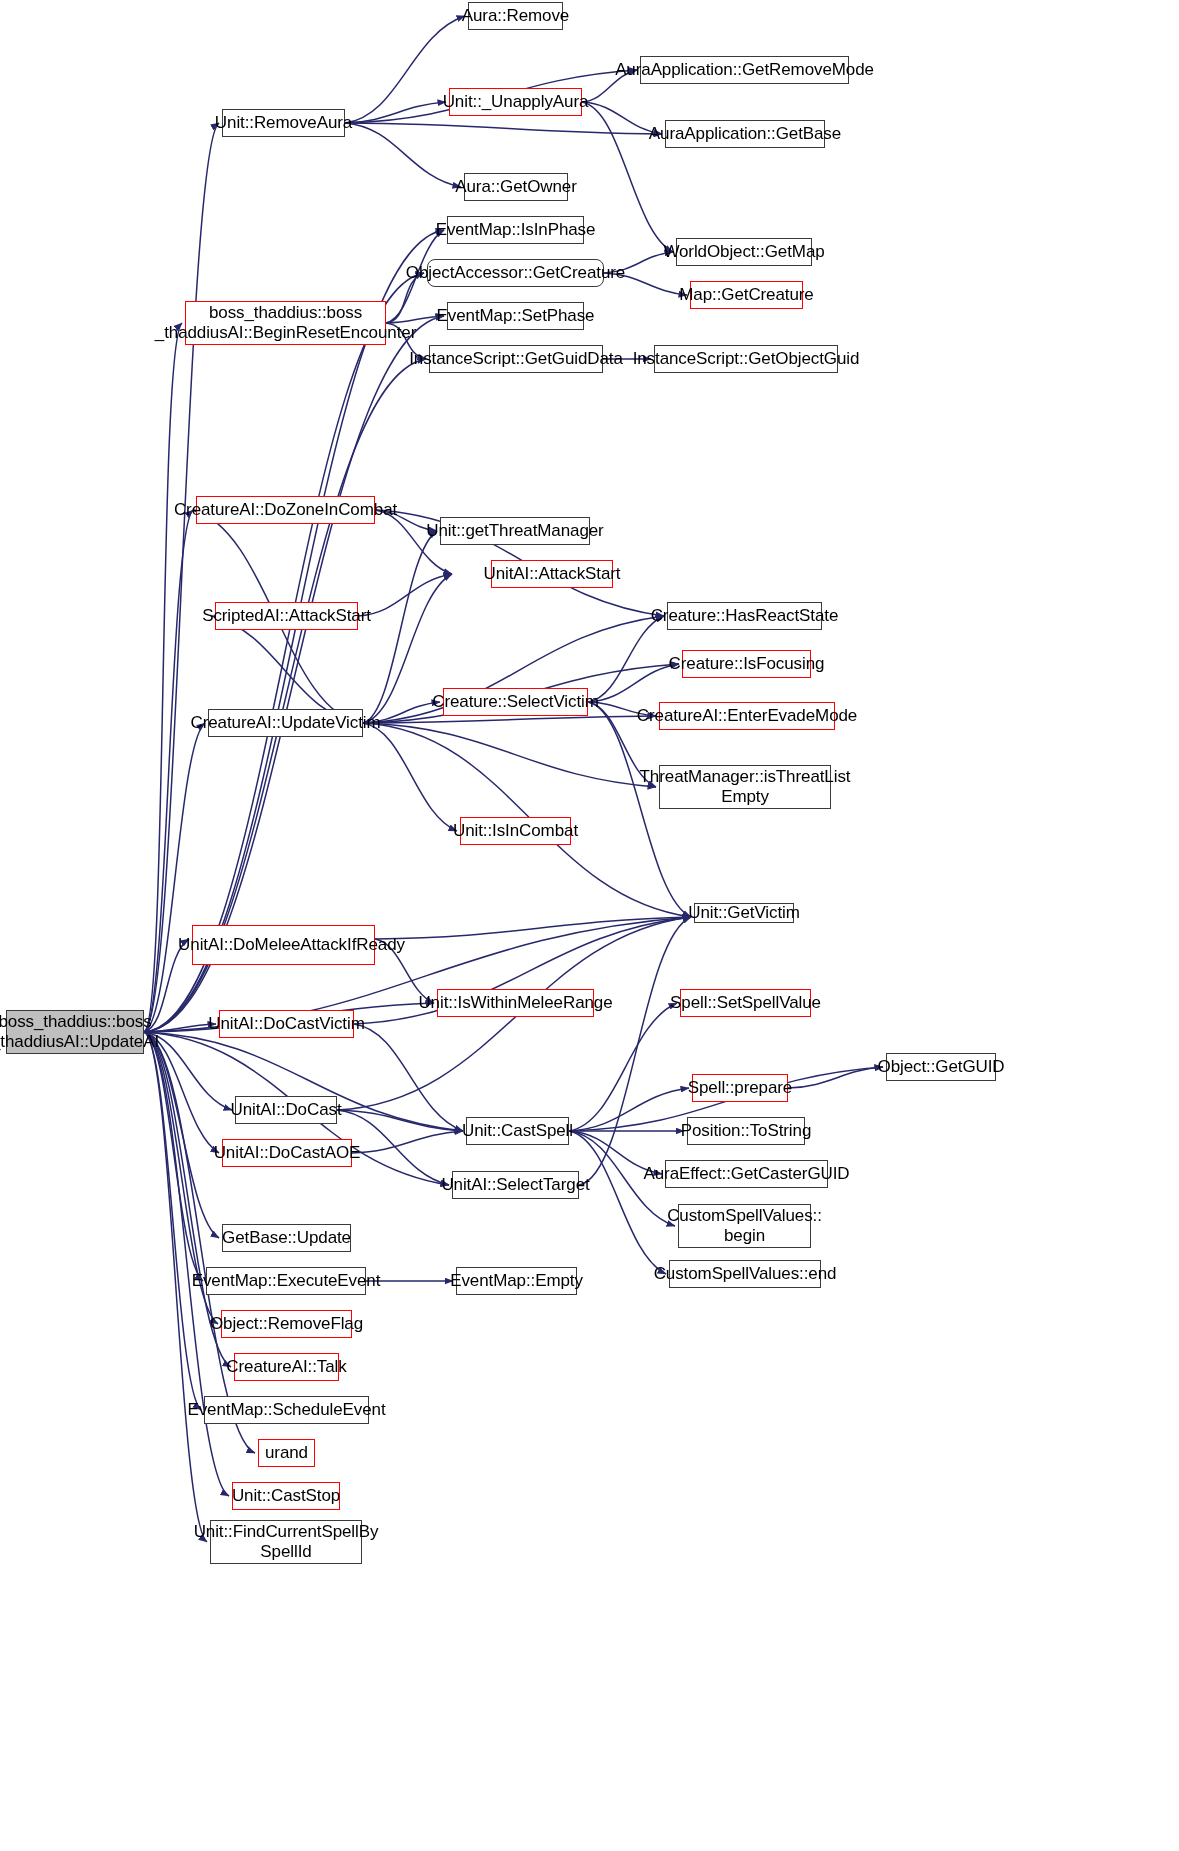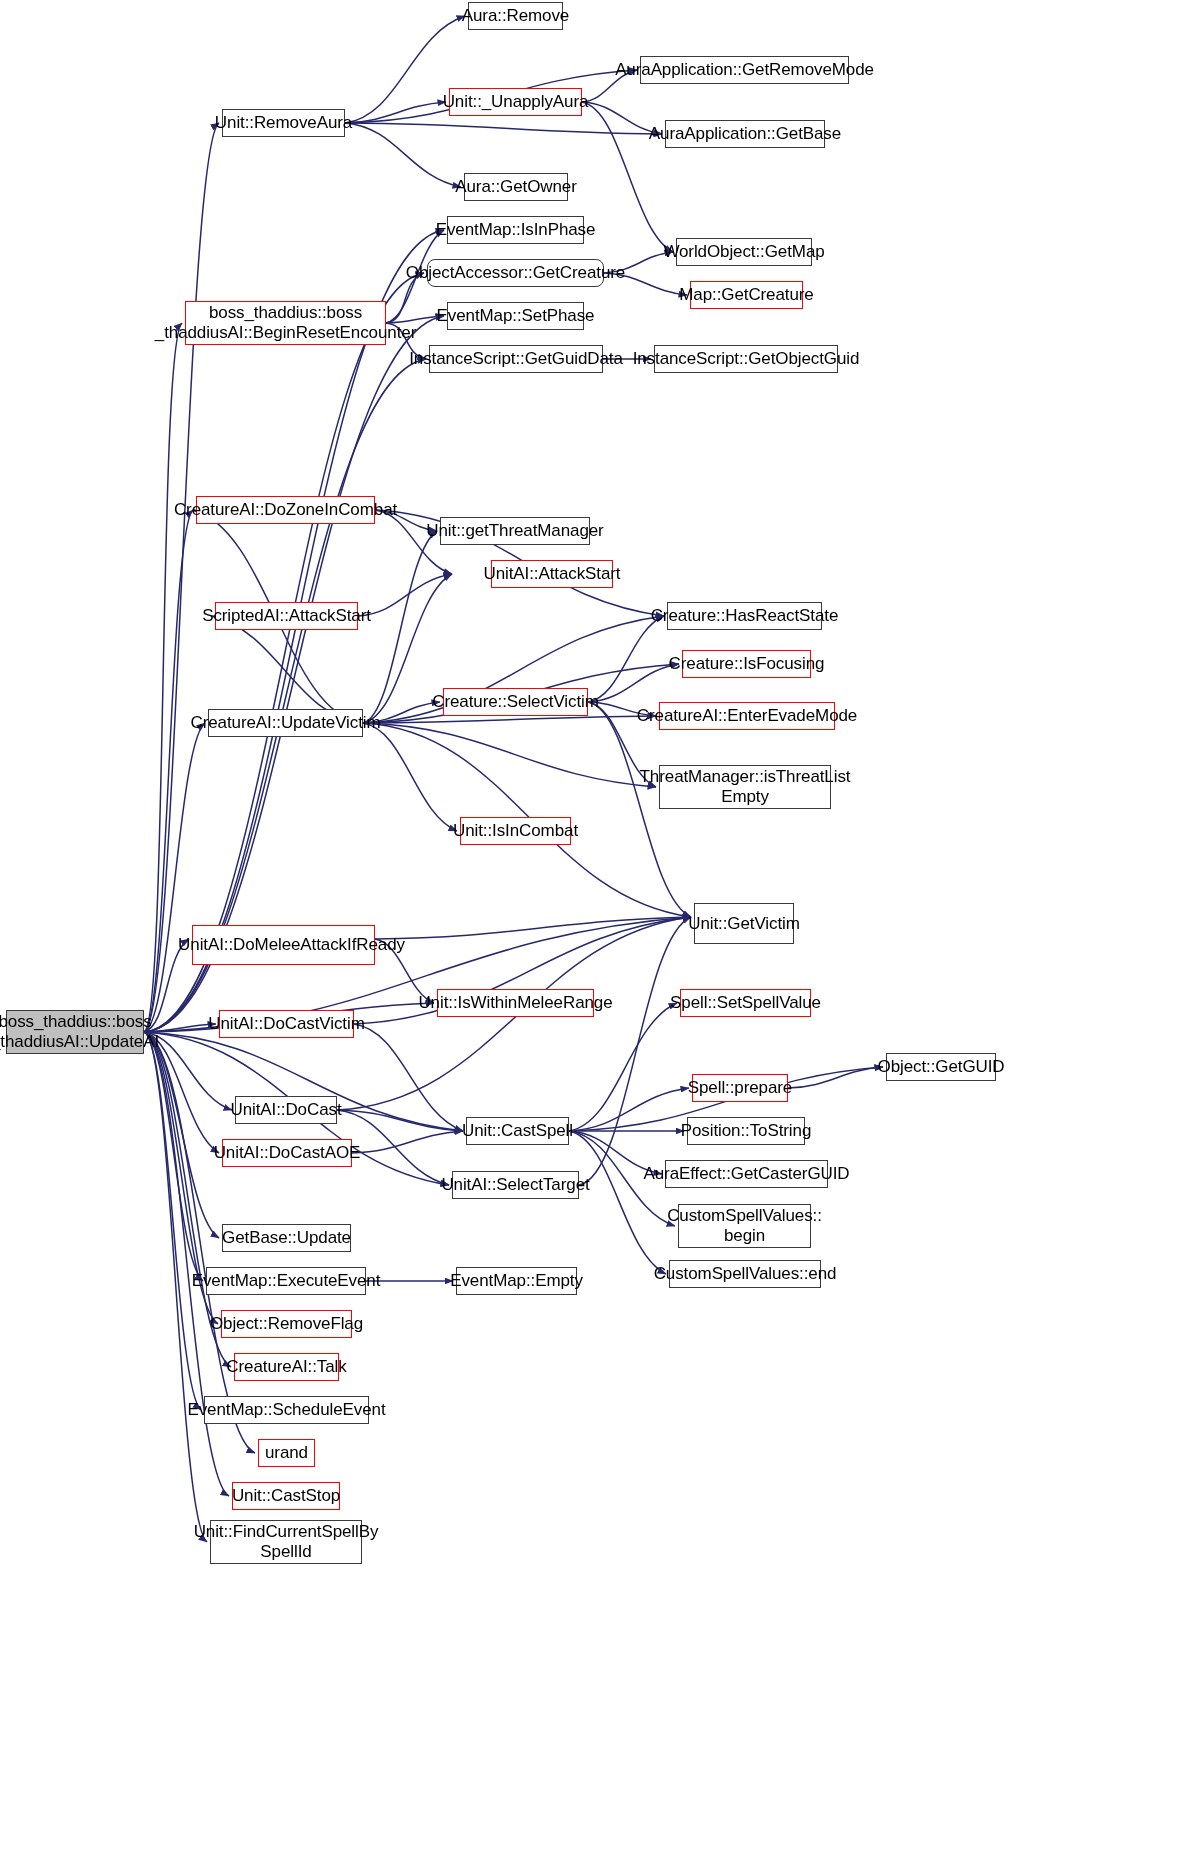--- a/index.html
+++ b/index.html
@@ -153,21 +153,21 @@
       <div class="node red" style="left: 455px; top: 560px; width: 122px; height: 28px; margin-left: 36px;">UnitAI::AttackStart</div>
       <div class="node black" style="left: 667px; top: 602px; width: 155px; height: 28px;">Creature::HasReactState</div>
       <div class="node red" style="left: 215px; top: 602px; width: 143px; height: 28px;">ScriptedAI::AttackStart</div>
       <div class="node red" style="left: 682px; top: 650px; width: 129px; height: 28px;">Creature::IsFocusing</div>
       <div class="node red" style="left: 443px; top: 688px; width: 145px; height: 28px;">Creature::SelectVictim</div>
       <div class="node red" style="left: 659px; top: 702px; width: 176px; height: 28px;">CreatureAI::EnterEvadeMode</div>
       <div class="node black" style="left: 208px; top: 709px; width: 155px; height: 28px;">CreatureAI::UpdateVictim</div>
       <div class="node black tall" style="left: 659px; top: 765px; width: 172px; height: 44px;">ThreatManager::isThreatList
 Empty</div>
       <div class="node red" style="left: 460px; top: 817px; width: 111px; height: 28px;">Unit::IsInCombat</div>
-      <div class="node black" style="left: 694px; top: 903px; width: 100px; height: 41px;">Unit::GetVictim</div>
+      <div class="node black" style="left: 694px; top: 903px; width: 100px; height: 20px;">Unit::GetVictim</div>
       <div class="node red" style="left: 192px; top: 925px; width: 183px; height: 40px; padding-left: 20px;">UnitAI::DoMeleeAttackIfReady</div>
       <div class="node red" style="left: 437px; top: 989px; width: 157px; height: 28px;">Unit::IsWithinMeleeRange</div>
       <div class="node red" style="left: 680px; top: 989px; width: 131px; height: 28px;">Spell::SetSpellValue</div>
       <div class="node root tall" style="left: 6px; top: 1010px; width: 138px; height: 44px;">boss_thaddius::boss
 _thaddiusAI::UpdateAI</div>
       <div class="node red" style="left: 219px; top: 1010px; width: 135px; height: 28px;">UnitAI::DoCastVictim</div>
       <div class="node black" style="left: 886px; top: 1053px; width: 110px; height: 28px;">Object::GetGUID</div>
       <div class="node red" style="left: 692px; top: 1074px; width: 96px; height: 28px;">Spell::prepare</div>
       <div class="node black" style="left: 235px; top: 1096px; width: 102px; height: 28px;">UnitAI::DoCast</div>
       <div class="node black" style="left: 466px; top: 1117px; width: 103px; height: 28px;">Unit::CastSpell</div>

